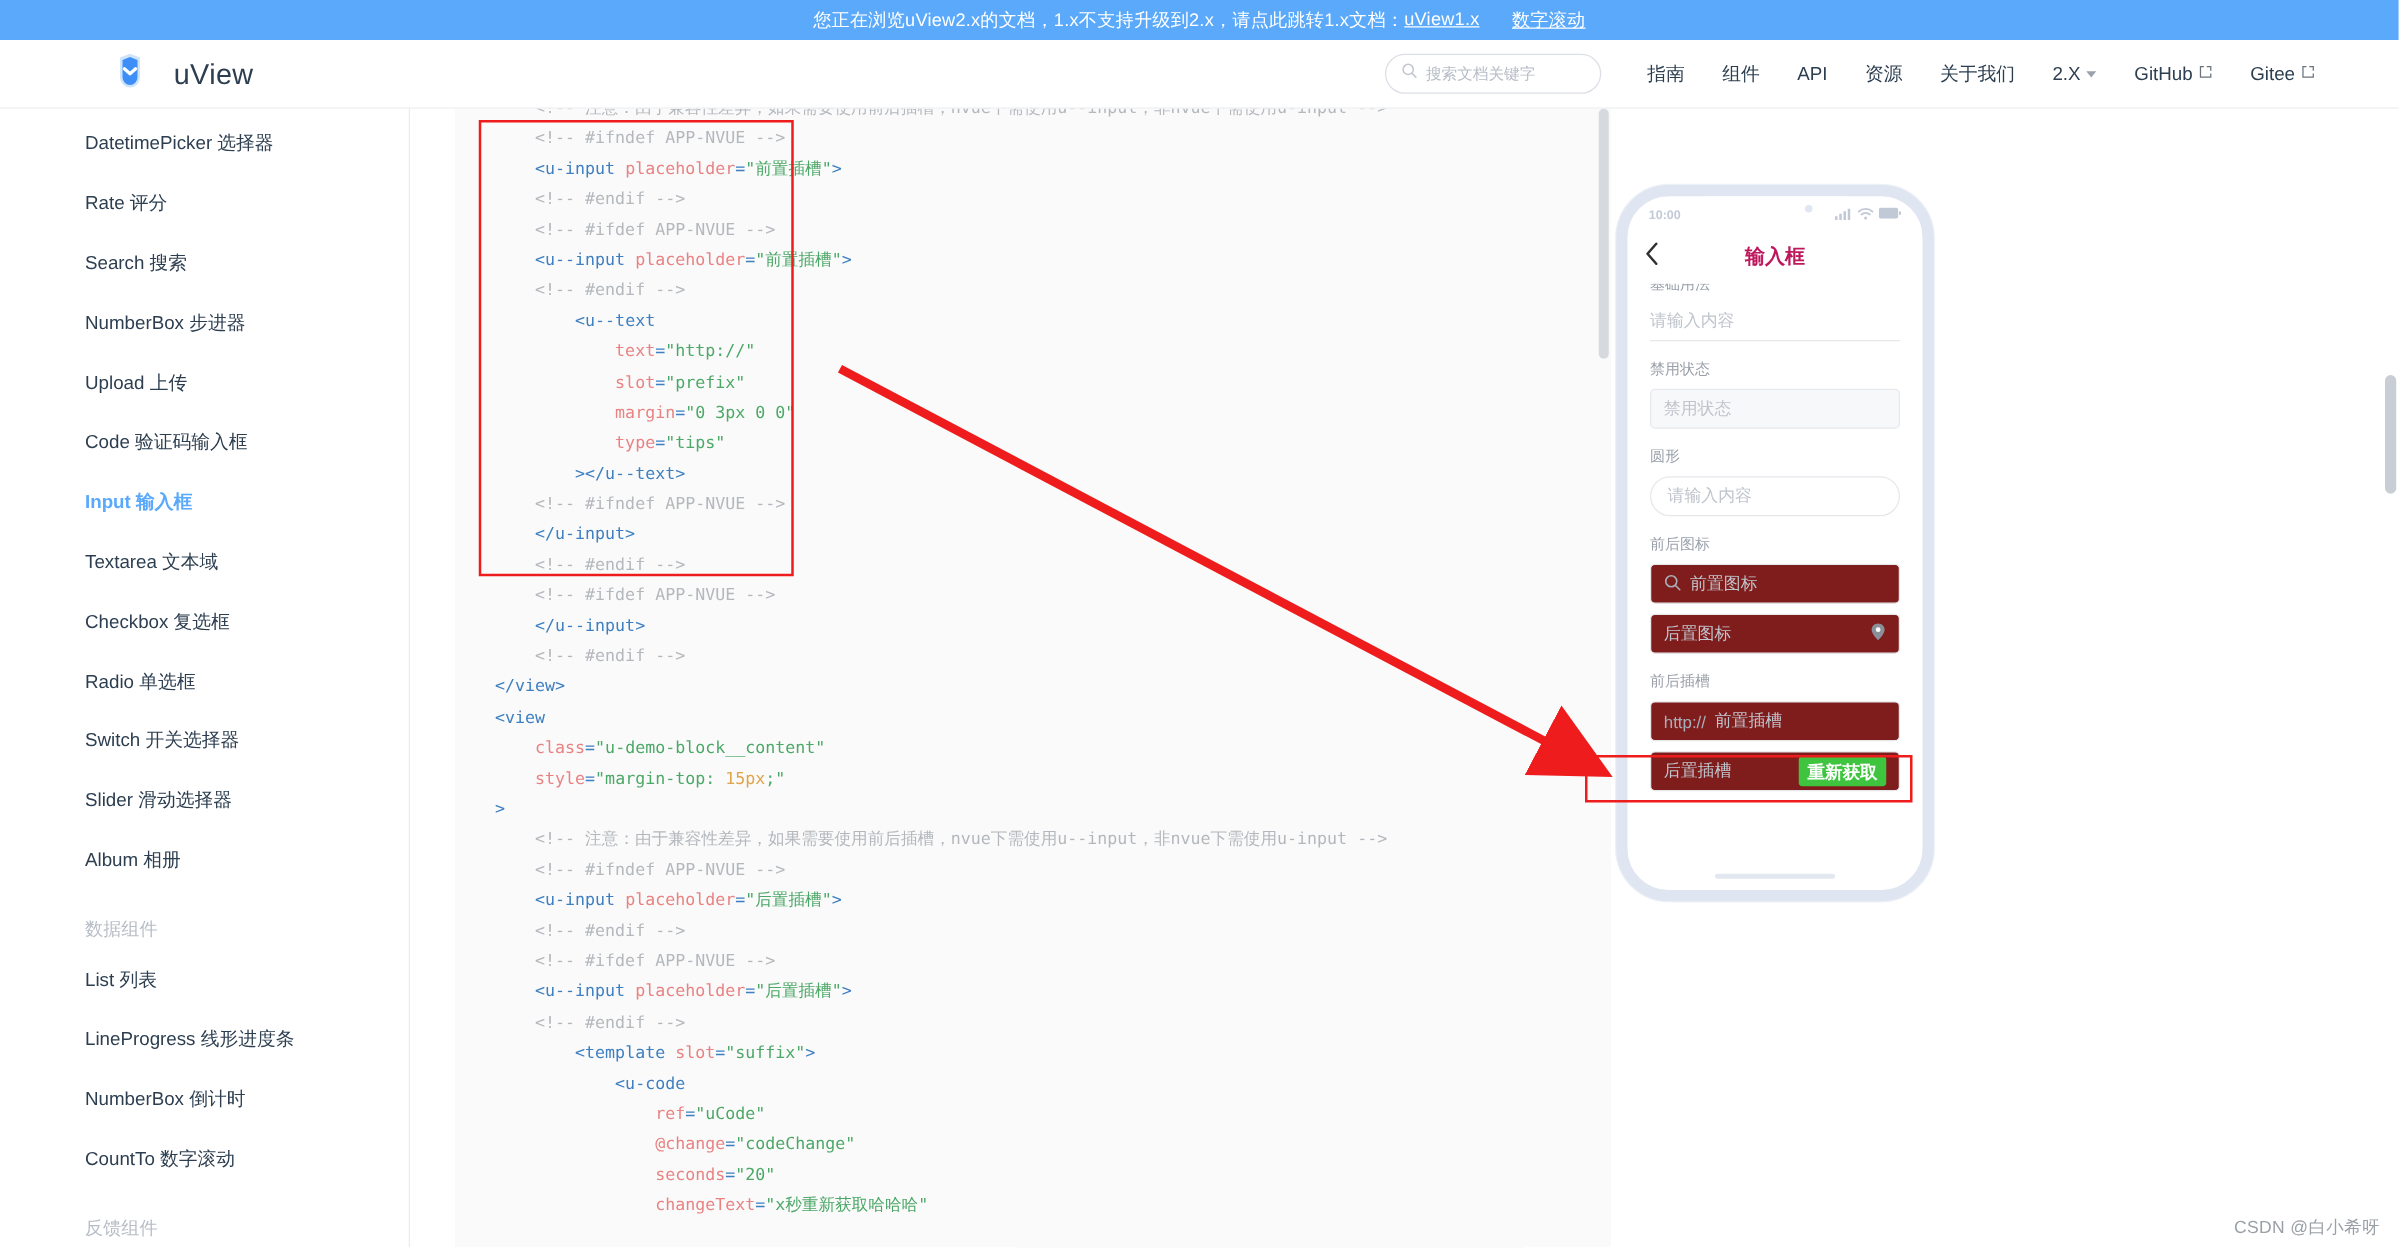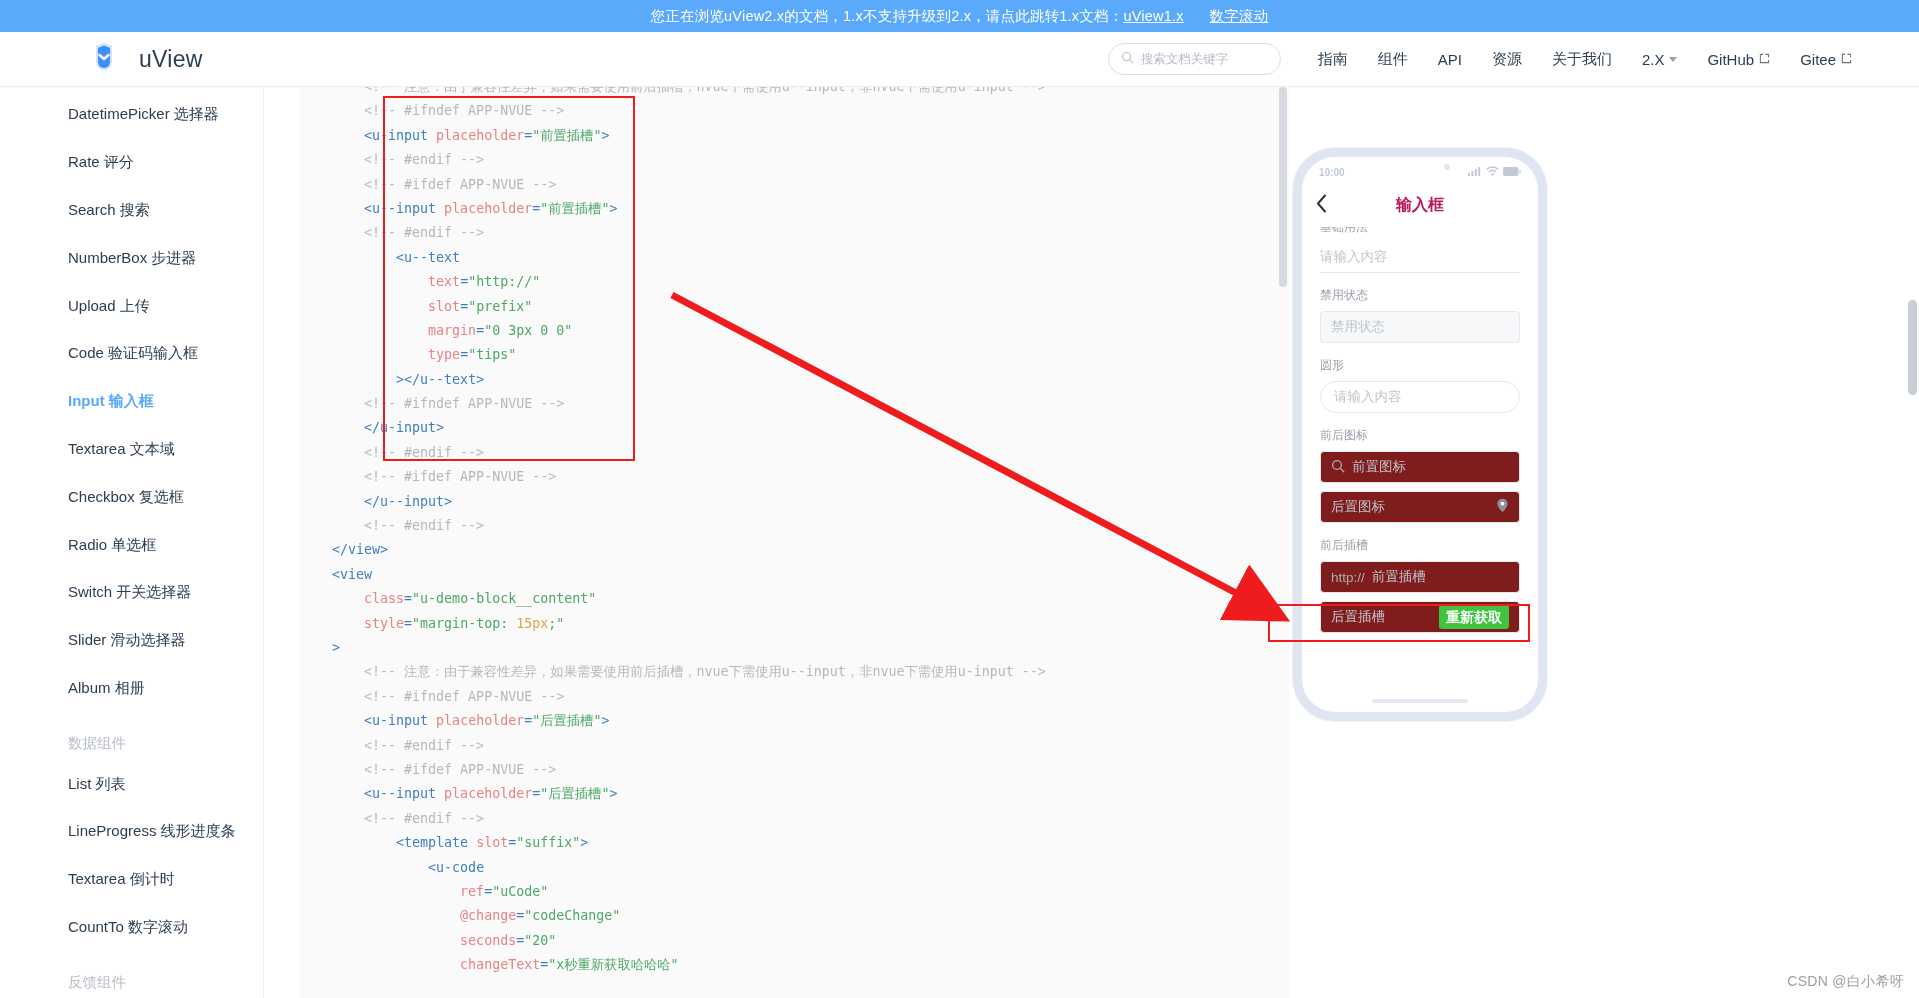--- a/index.html
+++ b/index.html
@@ -44,21 +44,21 @@
     display:flex; align-items:center; gap:5px; white-space:nowrap;
   }
   .caret{ width:0;height:0;border-left:4px solid transparent;border-right:4px solid transparent;border-top:5px solid #9aa3ad; display:inline-block; }
   .ext-ico{ font-size:11px; color:#6a737d; }
 
   
   .body-wrap{ display:flex; height:911px; }
 
   
   .sidebar{
-    width:264px; border-right:1px solid #eaecef; background:#fff;
+    width:328px; border-right:1px solid #eaecef; background:#fff;
     padding-top:4px; position:relative; overflow:hidden;
   }
   .side-item{
     height:47.8px; display:flex; align-items:center;
     padding-left:68px; font-size:15px; color:#2c3e50; cursor:pointer;
   }
   .side-item.active{ color:#5aa9fa; font-weight:bold; }
   .side-group{
     height:47.8px; display:flex; align-items:flex-end; padding-bottom:7px;
     padding-left:68px; font-size:14.5px; color:#b7bdc6;
@@ -301,21 +301,21 @@
       <div class="side-group">
         <span>数据组件</span>
       </div>
       <div class="side-item">
         <span>List 列表</span>
       </div>
       <div class="side-item">
         <span>LineProgress 线形进度条</span>
       </div>
       <div class="side-item">
-        <span>Textarea 倒计时</span>
+        <span>NumberBox 倒计时</span>
       </div>
       <div class="side-item">
         <span>CountTo 数字滚动</span>
       </div>
       <div class="side-group">
         <span>反馈组件</span>
       </div>
     </div>
 
   <div class="content">

